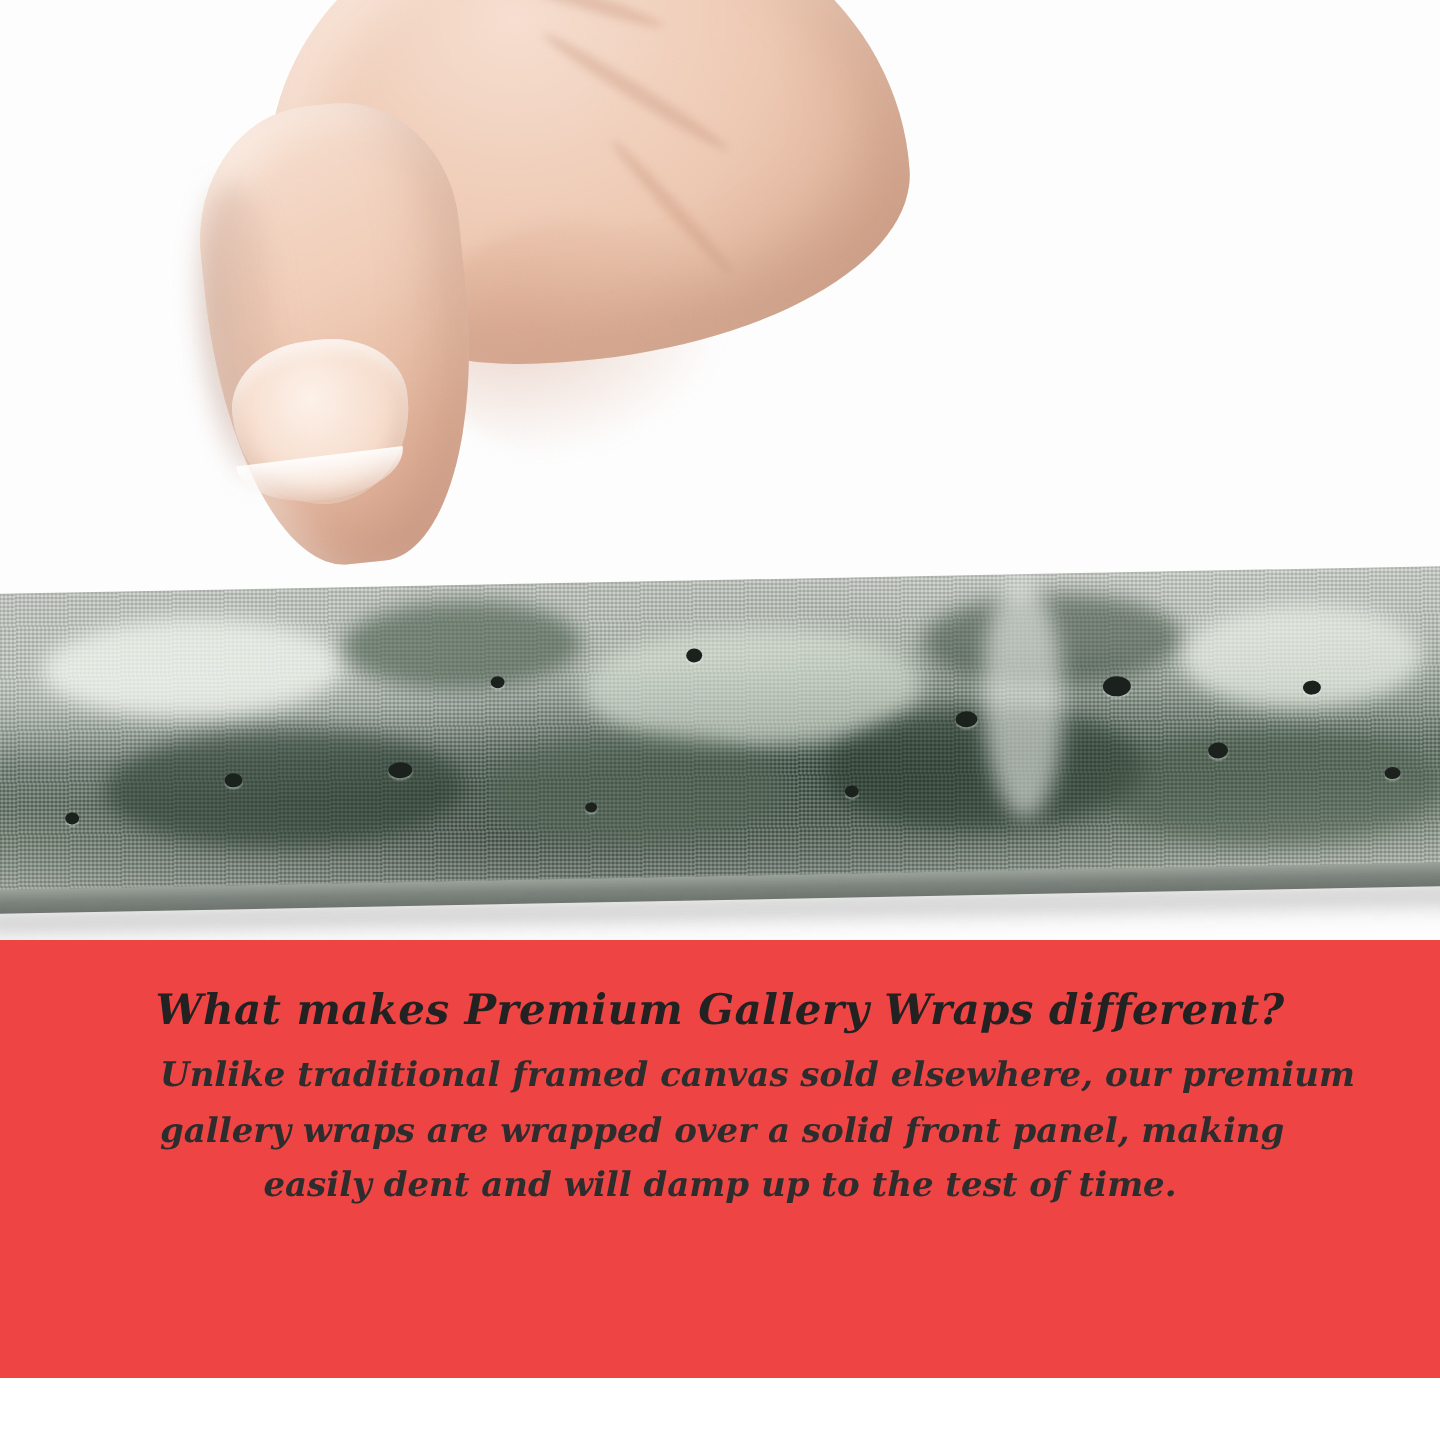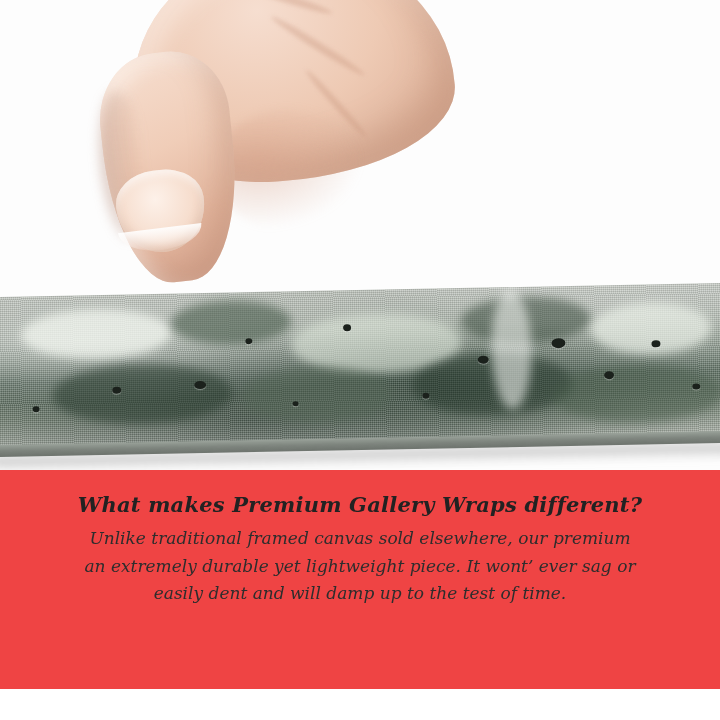--- a/index.html
+++ b/index.html
@@ -198,21 +198,21 @@
     color: #222222;
   }
   .caption-body {
     font-size: 17px;
     font-style: italic;
     line-height: 1.62;
     color: #2d2d2d;
     margin: 0 auto;
     width: 560px;
   }
-  .caption-line { display: block; white-space: nowrap; }
+  .caption-line { display: block; white-space: nowrap; font-weight: bold; }
 </style>
 </head>
 <body>
 
 <div class="scene">
 
   <div class="photo-area">
 
     <div class="hand">
       <div class="knuckles"></div>
@@ -258,18 +258,18 @@
       <div class="wrap-edge"></div>
       <div class="wrap-shadow"></div>
     </div>
 
   </div>
 
   <div class="caption">
     <div class="caption-title">What makes Premium Gallery Wraps different?</div>
     <div class="caption-body">
       <span class="caption-line">Unlike traditional framed canvas sold elsewhere, our premium</span>
-      <span class="caption-line">an extremely durable yet lightweight piece. It wont’ ever sag or</span>
+      <span class="caption-line">gallery wraps are wrapped over a solid front panel, making</span>
       <span class="caption-line">easily dent and will damp up to the test of time.</span>
     </div>
   </div>
 
 </div>
 
 </body></html>

